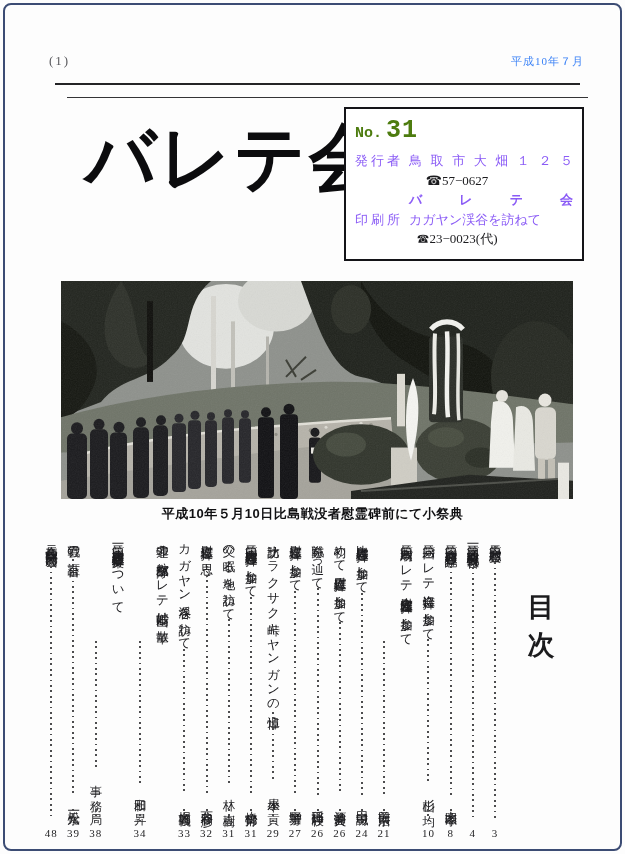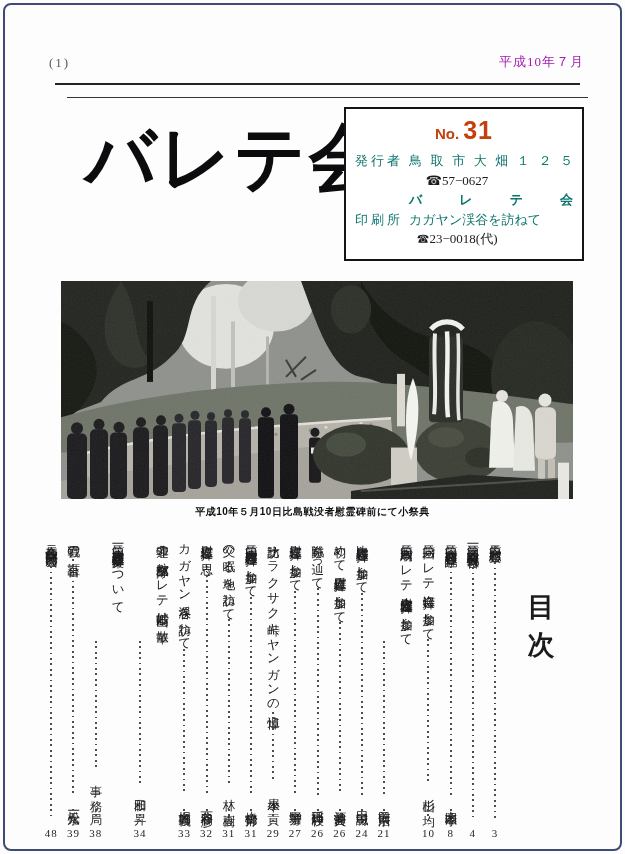--- a/index.html
+++ b/index.html
@@ -8,52 +8,52 @@
     background:#fdfdfd;
     font-family:"Liberation Serif","DejaVu Serif",serif;
     color:#1a1a1c;
   }
   .frame{position:absolute;inset:3px;border:2px solid #3c4c74;border-radius:8px;pointer-events:none;}
   .page{position:absolute;inset:5px;}
 
   
   .hdr-row{position:absolute;top:48px;left:44px;right:36px;display:flex;justify-content:space-between;align-items:flex-end;}
   .pageno{font-size:13px;color:#5a5a5e;letter-spacing:2px;font-family:"Liberation Serif",serif;}
-  .issue-date{font-size:13px;color:#a21caf;letter-spacing:1px;}
+  .issue-date{font-size:11px;color:#3b82f6;letter-spacing:1px;}
   .rule1{position:absolute;top:78px;left:50px;right:40px;border-top:2px solid #242426;}
   .rule2{position:absolute;top:92px;left:62px;right:32px;border-top:1.8px solid #343436;}
 
   
   .masthead-title{
     position:absolute;left:80px;top:116px;
     font-family:"Liberation Sans","DejaVu Sans",sans-serif;
     font-weight:900;font-size:70px;line-height:1;letter-spacing:3px;color:#0c0c0e;
     transform:scaleY(1.05);transform-origin:top left;
   }
   .issue-box{
     position:absolute;right:36px;top:102px;width:240px;box-sizing:border-box;
     border:2px solid #141418;background:#fff;padding:5px 9px 10px 9px;
   }
-  .issue-no{text-align:center;margin:2px 0 6px 0;font-family:Liberation Sans, sans-serif;color:#c2410c;}
+  .issue-no{margin:2px 0 6px 0;font-family:Liberation Mono, monospace;color:#4d7c0f;}
   .no-label{font-size:15px;font-weight:700;margin-right:4px;}
   .no-num{font-size:25px;font-weight:700;letter-spacing:1px;}
-  .pub-row{display:flex;font-size:13px;line-height:1.5;color:#0f766e;}
+  .pub-row{display:flex;font-size:13px;line-height:1.5;color:#8b5cf6;}
   .pub-lbl{flex:0 0 54px;letter-spacing:3px;}
   .pub-val{flex:1;}
   .spread{text-align-last:justify;text-align:justify;}
   .assoc{font-weight:700;}
   .phone-row{display:block;text-align:center;padding-right:14px;font-size:13px;line-height:1.5;color:#1b1b1e;}
 
   
   .photo-wrap{position:absolute;left:56px;top:276px;width:512px;height:218px;background:#8e918c;}
   .photo-wrap svg{display:block;width:100%;height:100%;}
   .caption{
     position:absolute;top:500px;left:0;right:0;text-align:center;
     font-family:"Liberation Sans","DejaVu Sans",sans-serif;
-    font-weight:700;font-size:10px;letter-spacing:0.5px;color:#101012;
+    font-weight:700;font-size:13px;letter-spacing:0.5px;color:#101012;
   }
 
   
   .toc{
     position:absolute;top:530px;bottom:10px;left:30px;right:56px;
     writing-mode:vertical-rl;
   }
   .toc-head{
     writing-mode:vertical-rl;display:flex;align-items:center;
     height:100%;width:46px;margin-left:14px;
@@ -111,21 +111,21 @@
     </div>
     <div class="phone-row">☎57−0627</div>
     <div class="pub-row">
       <span class="pub-lbl"></span>
       <span class="pub-val spread assoc">バレテ会</span>
     </div>
     <div class="pub-row">
       <span class="pub-lbl">印刷所</span>
       <span class="pub-val">カガヤン渓谷を訪ねて</span>
     </div>
-    <div class="phone-row">☎23−0018(代)</div>
+    <div class="phone-row">☎23−0023(代)</div>
   </div>
 
   <div class="photo-wrap">
     <svg viewBox="0 0 512 216" preserveAspectRatio="none">
       <defs>
         <filter id="grain" x="0" y="0" width="100%" height="100%">
           <feTurbulence type="fractalNoise" baseFrequency="0.85" numOctaves="2" stitchTiles="stitch" result="n"></feTurbulence>
           <feColorMatrix in="n" type="saturate" values="0"></feColorMatrix>
           <feComponentTransfer>
               <feFuncA type="linear" slope="0.5" intercept="0"></feFuncA>

